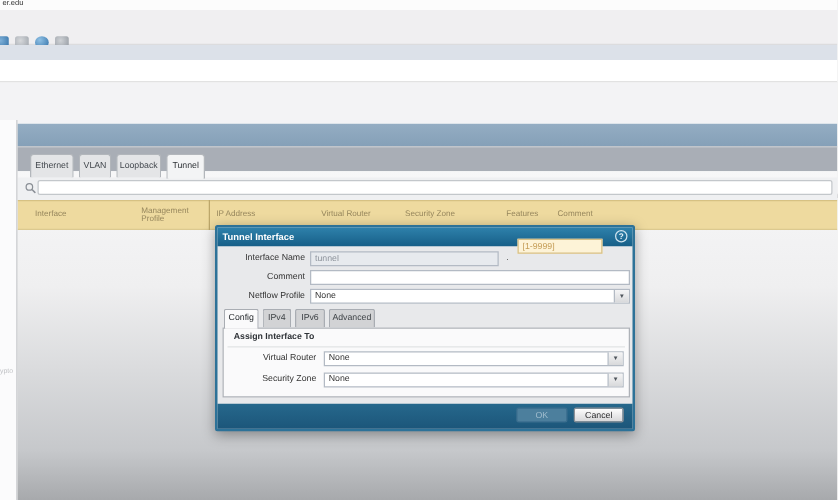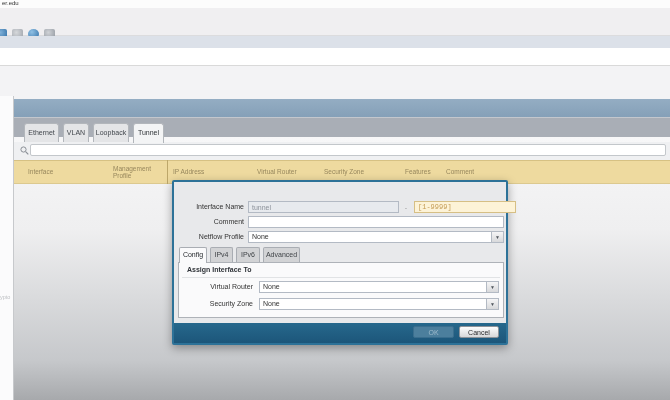--- a/index.html
+++ b/index.html
@@ -163,25 +163,29 @@
   <div class="abs thcell" style="left:28px;width:75px;">Interface</div>
   <div class="abs thcell" style="left:113px;width:48px;">Management Profile</div>
   <div class="abs thcell" style="left:173px;width:80px;">IP Address</div>
   <div class="abs thcell" style="left:257px;width:60px;">Virtual Router</div>
   <div class="abs thcell" style="left:324px;width:70px;">Security Zone</div>
   <div class="abs thcell" style="left:405px;width:38px;">Features</div>
   <div class="abs thcell" style="left:446px;width:60px;">Comment</div>
   <div class="abs th-divider"></div>
 
   <div class="abs dialog">
+    <div class="abs dlg-header">
+      <div class="abs dlg-title">Tunnel Interface</div>
+      <div class="abs dlg-help">?</div>
+    </div>
 
     <div class="abs dlg-label" style="top:19px;">Interface Name</div>
     <input class="abs dlg-input disabled" style="left: 74px; top: 19px; width: 151px;" disabled="" value="tunnel">
     <div class="abs dot-sep" style="top:19px;">.</div>
-    <input class="abs dlg-input suffix" style="left: 240px; top: 19px; width: 102px; font-family: Liberation Mono, monospace;" placeholder="[1-9999]">
+    <input class="abs dlg-input suffix" style="left: 240px; top: 9px; width: 68px;" placeholder="[1-9999]">
 
     <div class="abs dlg-label" style="top:34px;">Comment</div>
     <input class="abs dlg-input" style="left: 74px; top: 34px; width: 256px;" value="">
 
     <div class="abs dlg-label" style="top:49px;">Netflow Profile</div>
     <div class="abs dropdown" style="left:74px;top:49px;width:256px;">
       <div class="dd-value">None</div>
       <div class="dd-btn">
         <span class="dd-arrow">▼</span>
       </div>

